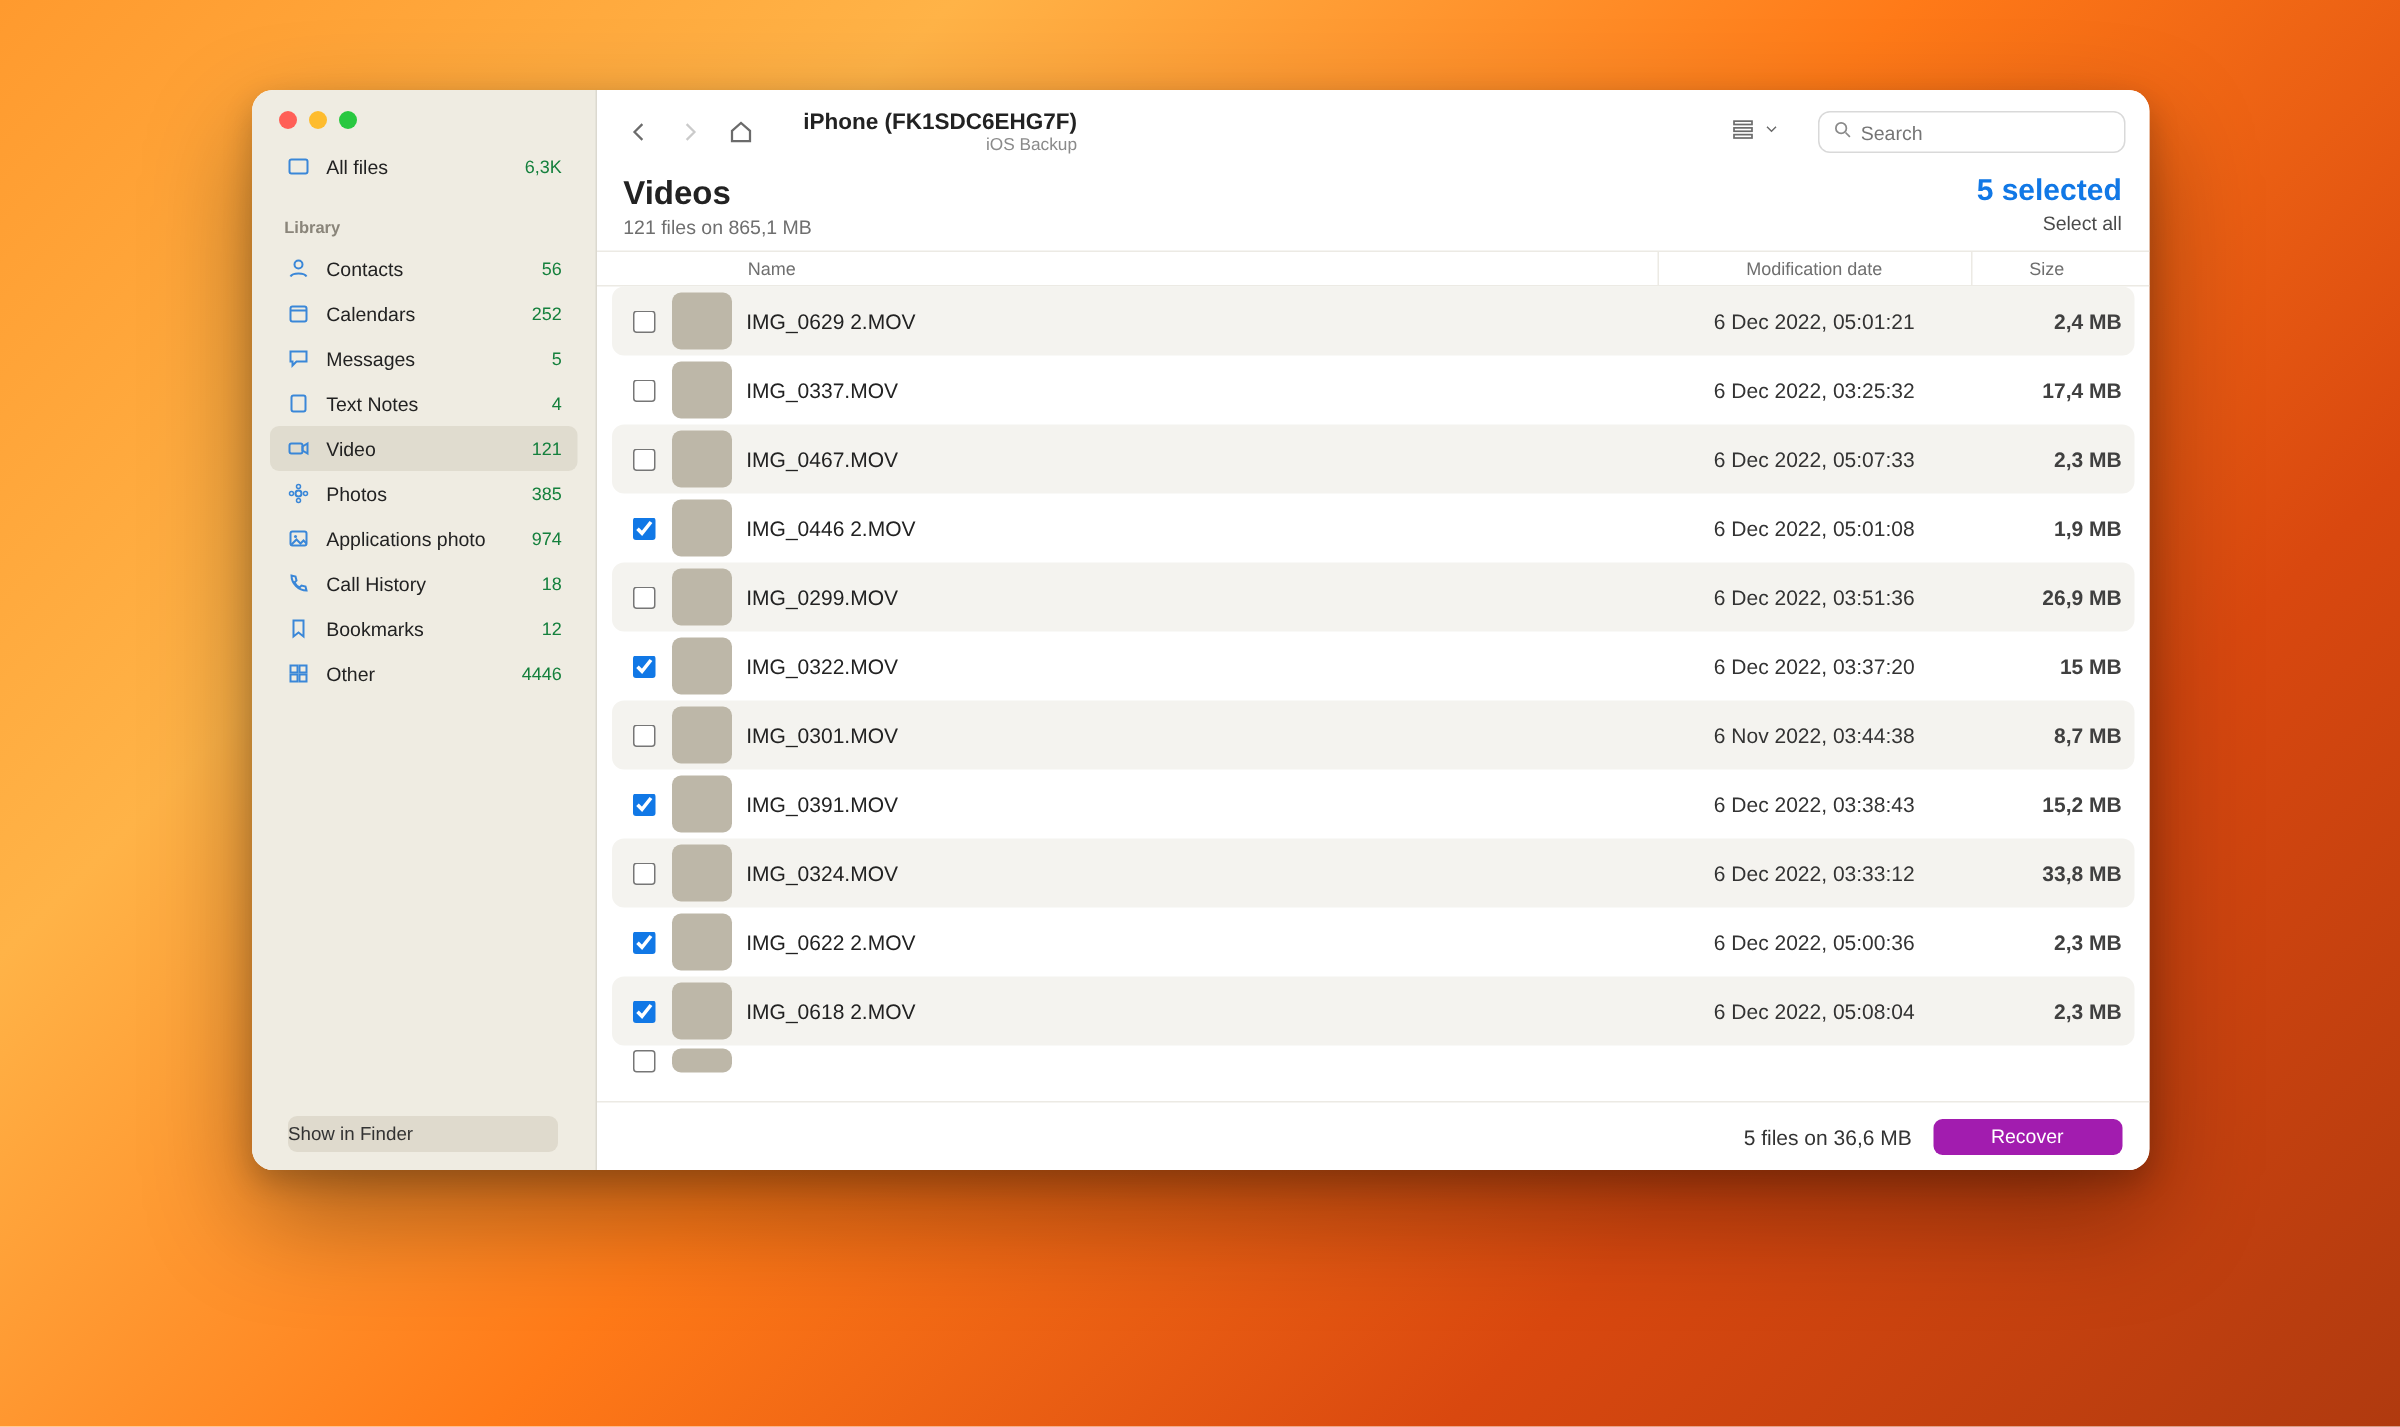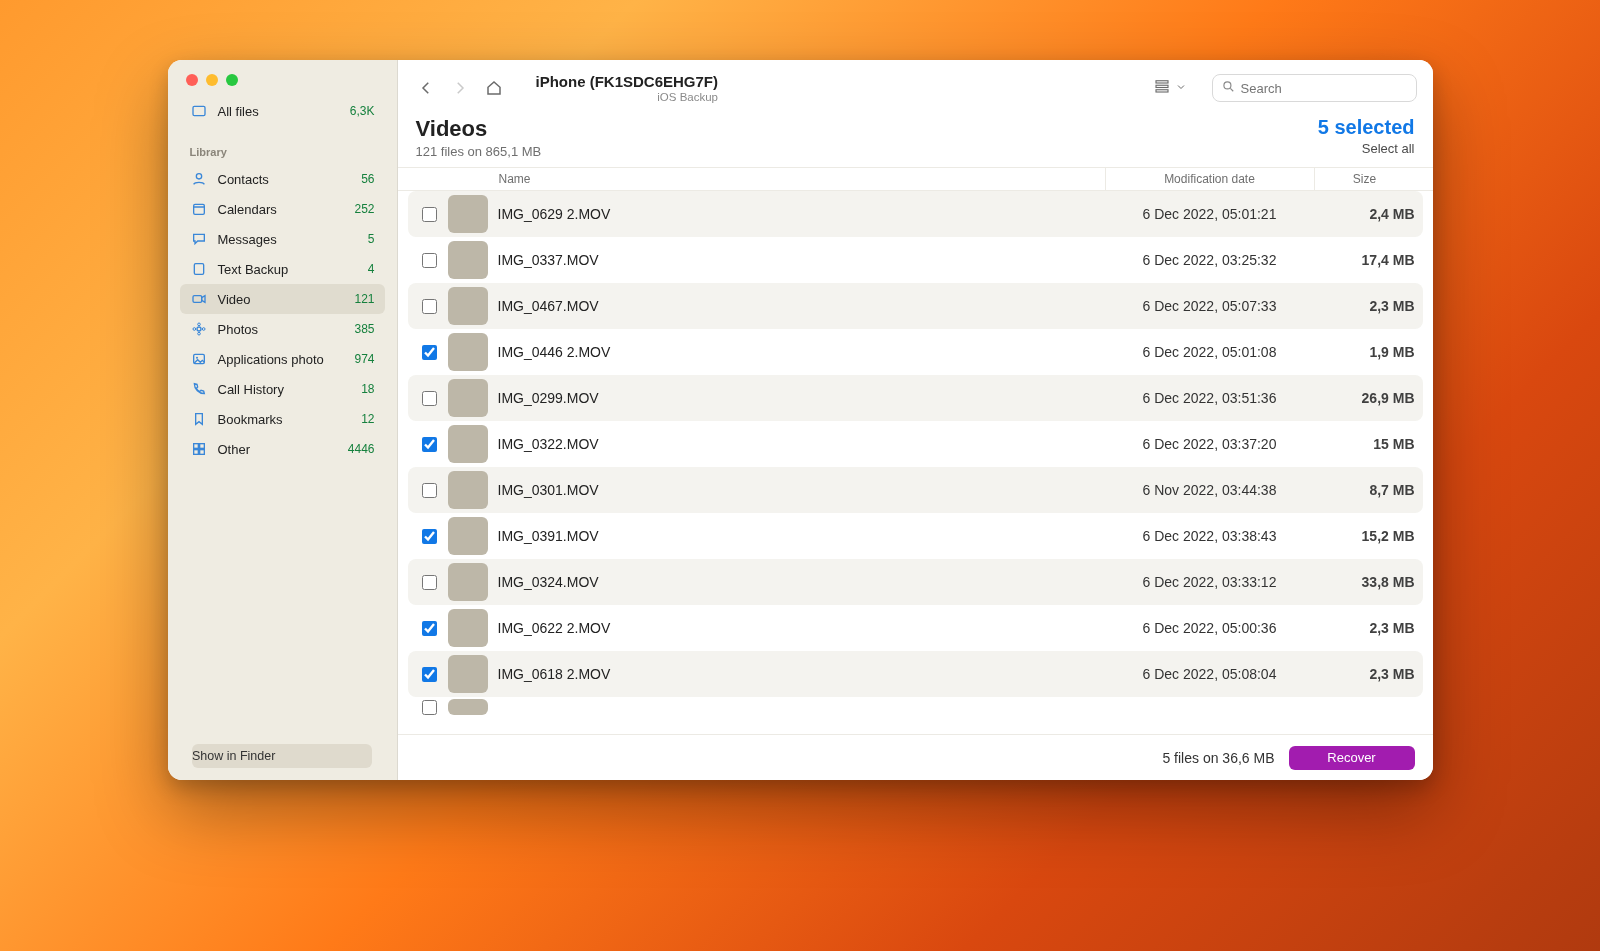--- a/index.html
+++ b/index.html
@@ -130,21 +130,21 @@
           </span>
         <span class="lbl">Messages</span>
         <span class="cnt">5</span>
       </div>
       <div class="side-item">
         <span class="ic">
             <svg viewBox="0 0 24 24">
               <rect x="5" y="4" width="14" height="16" rx="2" fill="none" stroke="#3a87d8" stroke-width="2"></rect>
             </svg>
           </span>
-        <span class="lbl">Text Backup</span>
+        <span class="lbl">Text Notes</span>
         <span class="cnt">4</span>
       </div>
       <div class="side-item active">
         <span class="ic">
             <svg viewBox="0 0 24 24">
               <rect x="3" y="7" width="13" height="10" rx="2" fill="none" stroke="#3a87d8" stroke-width="2"></rect>
               <path d="M16 10l5-3v10l-5-3z" fill="none" stroke="#3a87d8" stroke-width="2"></path>
             </svg>
           </span>
         <span class="lbl">Video</span>

